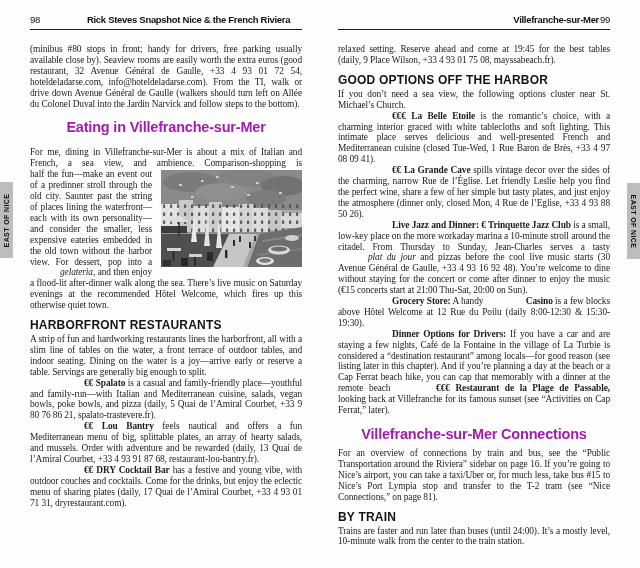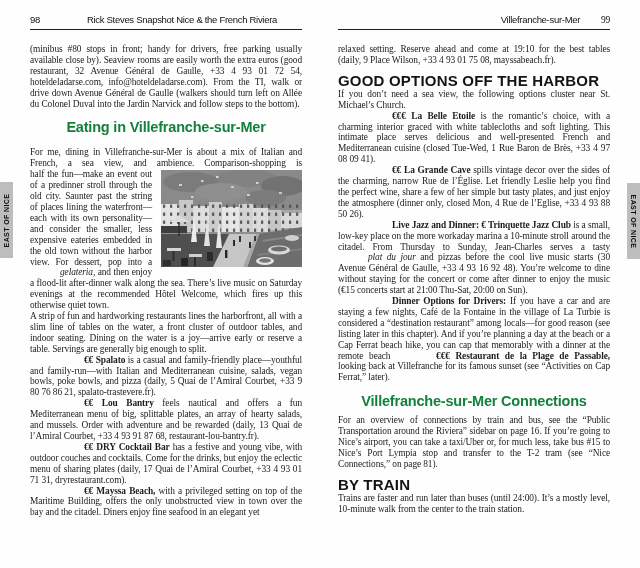--- a/index.html
+++ b/index.html
@@ -13,23 +13,23 @@
   .page-right{left:320px;}
 
   .running-head{
     position:absolute;top:14px;height:12px;white-space:nowrap;
     font-family:"Liberation Sans","DejaVu Sans",sans-serif;
     font-size:9.5px;letter-spacing:-0.3px;color:#111;
   }
   .page-left .running-head{left:30px;}
   .page-right .running-head{right:30px;text-align:right;}
   .running-head .pagenum{font-weight:400;}
-  .running-head .head-title{font-weight:400;padding-left:40px;}
+  .running-head .head-title{font-weight:700;padding-left:40px;}
   .page-left .running-head .head-title{margin-left:7px;}
-  .page-right .running-head .pagenum{margin-left:21px;font-family:Liberation Serif, serif;}
+  .page-right .running-head .pagenum{margin-left:1px;}
 
   .head-rule{position:absolute;top:29px;height:1px;background:#1d1d1d;width:272px;}
   .page-left .head-rule{left:30px;}
   .page-right .head-rule{left:18px;}
 
   .col{
     position:absolute;top:44px;width:272px;height:512px;overflow:hidden;
     text-align:justify;font-size:9.4px;line-height:10.9px;letter-spacing:-0.1px;
   }
   .page-left .col{left:30px;}
@@ -37,25 +37,25 @@
 
   .col p{margin:0;}
   .col p.indent{text-indent:14px;}
   .col p.jlast{text-align-last:justify;margin-top:12px;}
   .seg-b{font-weight:700;padding-left:40px;}
   .seg-i{font-style:italic;margin-left:30px;}
 
   .h1{
     font-family:"Liberation Sans","DejaVu Sans",sans-serif;
     font-weight:700;font-size:14.5px;line-height:16px;text-align:center;
-    letter-spacing:-0.2px;margin:10px 0 6px;color:#15803d;text-align-last:center;
+    letter-spacing:-0.2px;margin:10px 0 6px;color:#a21caf;text-align-last:center;
   }
   .h2{
     font-family:"Liberation Sans","DejaVu Sans",sans-serif;
-    font-weight:700;font-size:15px;line-height:13px;text-align:left;
+    font-weight:700;font-size:12px;line-height:13px;text-align:left;
     letter-spacing:0.2px;margin:8px 0 2px;color:#141414;text-align-last:left;
   }
 
   .photo-wrap{
     float:right;width:141px;height:97px;margin:1px 0 6px 9px;
     background:#b9b9b9;
   }
   .photo-wrap svg{display:block;}
 
   .side-tab{
@@ -151,40 +151,41 @@
       <rect x="93" y="66" width="2" height="5" fill="#383838"></rect>
       <rect x="64" y="80" width="2.4" height="8" fill="#262626"></rect>
 
       <ellipse cx="118" cy="80" rx="11" ry="4.5" fill="#d9d9d9"></ellipse>
       <ellipse cx="118" cy="79" rx="8" ry="2.5" fill="#6d6d6d"></ellipse>
       <ellipse cx="131" cy="68" rx="7" ry="3" fill="#cfcfcf"></ellipse>
       <ellipse cx="104" cy="91" rx="9" ry="4" fill="#e2e2e2"></ellipse>
       <ellipse cx="104" cy="90.5" rx="6" ry="2.2" fill="#777777"></ellipse>
     </svg>
   </span><span>half the fun—make an event out of a predinner stroll through the old city. Saunter past the string of places lining the waterfront—each with its own personality—and consider the smaller, less expensive eateries embedded in the old town without the harbor view. For dessert, pop into a </span><span class="seg-i">gelateria</span><span>, and then enjoy a flood-lit after-dinner walk along the sea. There’s live music on Saturday evenings at the recommended Hôtel Welcome, which fires up this otherwise quiet town.</span></p>
-        <p><span>A strip of fun and hardworking restaurants lines the harborfront, all with a slim line of tables on the water, a front cluster of outdoor tables, and indoor seating. Dining on the water is a joy—arrive early or reserve a table. Servings are generally big enough to split.</span></p>
+        <div class="h2">HARBORFRONT RESTAURANTS</div>
+        <p><span>A strip of fun and hardworking restaurants lines the harborfront, all with a slim line of tables on the water, a front terrace of outdoor tables, and indoor seating. Dining on the water is a joy—arrive early or reserve a table. Servings are generally big enough to split.</span></p>
         <p class="indent"><span class="seg-b">€€ Spalato</span><span> is a casual and family-friendly place—youthful and family-run—with Italian and Mediterranean cuisine, salads, vegan bowls, poke bowls, and pizza (daily, 5 Quai de l’Amiral Courbet, +33 9 80 76 86 21, spalato-trastevere.fr).</span></p>
         <p class="indent"><span class="seg-b">€€ Lou Bantry</span><span> feels nautical and offers a fun Mediterranean menu of big, splittable plates, an array of hearty salads, and mussels. Order with adventure and be rewarded (daily, 13 Quai de l’Amiral Courbet, +33 4 93 91 87 68, restaurant-lou-bantry.fr).</span></p>
         <p class="indent"><span class="seg-b">€€ DRY Cocktail Bar</span><span> has a festive and young vibe, with outdoor couches and cocktails. Come for the drinks, but enjoy the eclectic menu of sharing plates (daily, 17 Quai de l’Amiral Courbet, +33 4 93 01 71 31, dryrestaurant.com).</span></p>
-        <p class="indent"><span class="seg-b">€€ Mayssa Beach,</span><span> with a privileged setting on top of the Maritime Building, offers the only unobstructed view in town over the bay and the citadel. Diners enjoy fine seafood in an elegant yet</span></p>
       </div>
   </div>
 
   <div class="page page-right">
     <div class="running-head">
       <span class="head-title">Villefranche-sur-Mer</span><span class="pagenum">99</span>
     </div>
     <div class="head-rule"></div>
     <div class="col" id="right-col">
-        <p><span>relaxed setting. Reserve ahead and come at 19:10 for the best tables (daily, 9 Place Wilson, +33 4 93 01 75 08, mayssabeach.fr).</span></p>
+        <p><span>relaxed setting. Reserve ahead and come at 19:45 for the best tables (daily, 9 Place Wilson, +33 4 93 01 75 08, mayssabeach.fr).</span></p>
         <div class="h2">GOOD OPTIONS OFF THE HARBOR</div>
         <p><span>If you don’t need a sea view, the following options cluster near St. Michael’s Church.</span></p>
         <p class="indent"><span class="seg-b">€€€ La Belle Etoile</span><span> is the romantic’s choice, with a charming interior graced with white tablecloths and soft lighting. This intimate place serves delicious and well-presented French and Mediterranean cuisine (closed Tue-Wed, 1 Rue Baron de Brès, +33 4 97 08 09 41).</span></p>
         <p class="indent"><span class="seg-b">€€ La Grande Cave</span><span> spills vintage decor over the sides of the charming, narrow Rue de l’Église. Let friendly Leslie help you find the perfect wine, share a few of her simple but tasty plates, and just enjoy the atmosphere (dinner only, closed Mon, 4 Rue de l’Eglise, +33 4 93 88 50 26).</span></p>
         <p class="indent"><span class="seg-b">Live Jazz and Dinner: € Trinquette Jazz Club</span><span> is a small, low-key place on the more workaday marina a 10-minute stroll around the citadel. From Thursday to Sunday, Jean-Charles serves a tasty </span><span class="seg-i">plat du jour</span><span> and pizzas before the cool live music starts (30 Avenue Général de Gaulle, +33 4 93 16 92 48). You’re welcome to dine without staying for the concert or come after dinner to enjoy the music (€15 concerts start at 21:00 Thu-Sat, 20:00 on Sun).</span></p>
+        <p class="indent"><span class="seg-b">Grocery Store:</span><span> A handy </span><span class="seg-b">Casino</span><span> is a few blocks above Hôtel Welcome at 12 Rue du Poilu (daily 8:00-12:30 &amp; 15:30-19:30).</span></p>
         <p class="indent"><span class="seg-b">Dinner Options for Drivers:</span><span> If you have a car and are staying a few nights, Café de la Fontaine in the village of La Turbie is considered a “destination restaurant” among locals—for good reason (see listing later in this chapter). And if you’re planning a day at the beach or a Cap Ferrat beach hike, you can cap that memorably with a dinner at the remote beach </span><span class="seg-b">€€€ Restaurant de la Plage de Passable,</span><span> looking back at Villefranche for its famous sunset (see “Activities on Cap Ferrat,” later).</span></p>
         <div class="h1">Villefranche-sur-Mer Connections</div>
         <p><span>For an overview of connections by train and bus, see the “Public Transportation around the Riviera” sidebar on page 16. If you’re going to Nice’s airport, you can take a taxi/Uber or, for much less, take bus #15 to Nice’s Port Lympia stop and transfer to the T-2 tram (see “Nice Connections,” on page 81).</span></p>
         <div class="h2">BY TRAIN</div>
         <p><span>Trains are faster and run later than buses (until 24:00). It’s a mostly level, 10-minute walk from the center to the train station.</span></p>
       </div>
   </div>
 
   <div class="side-tab tab-left">
     <span>EAST OF NICE</span>

